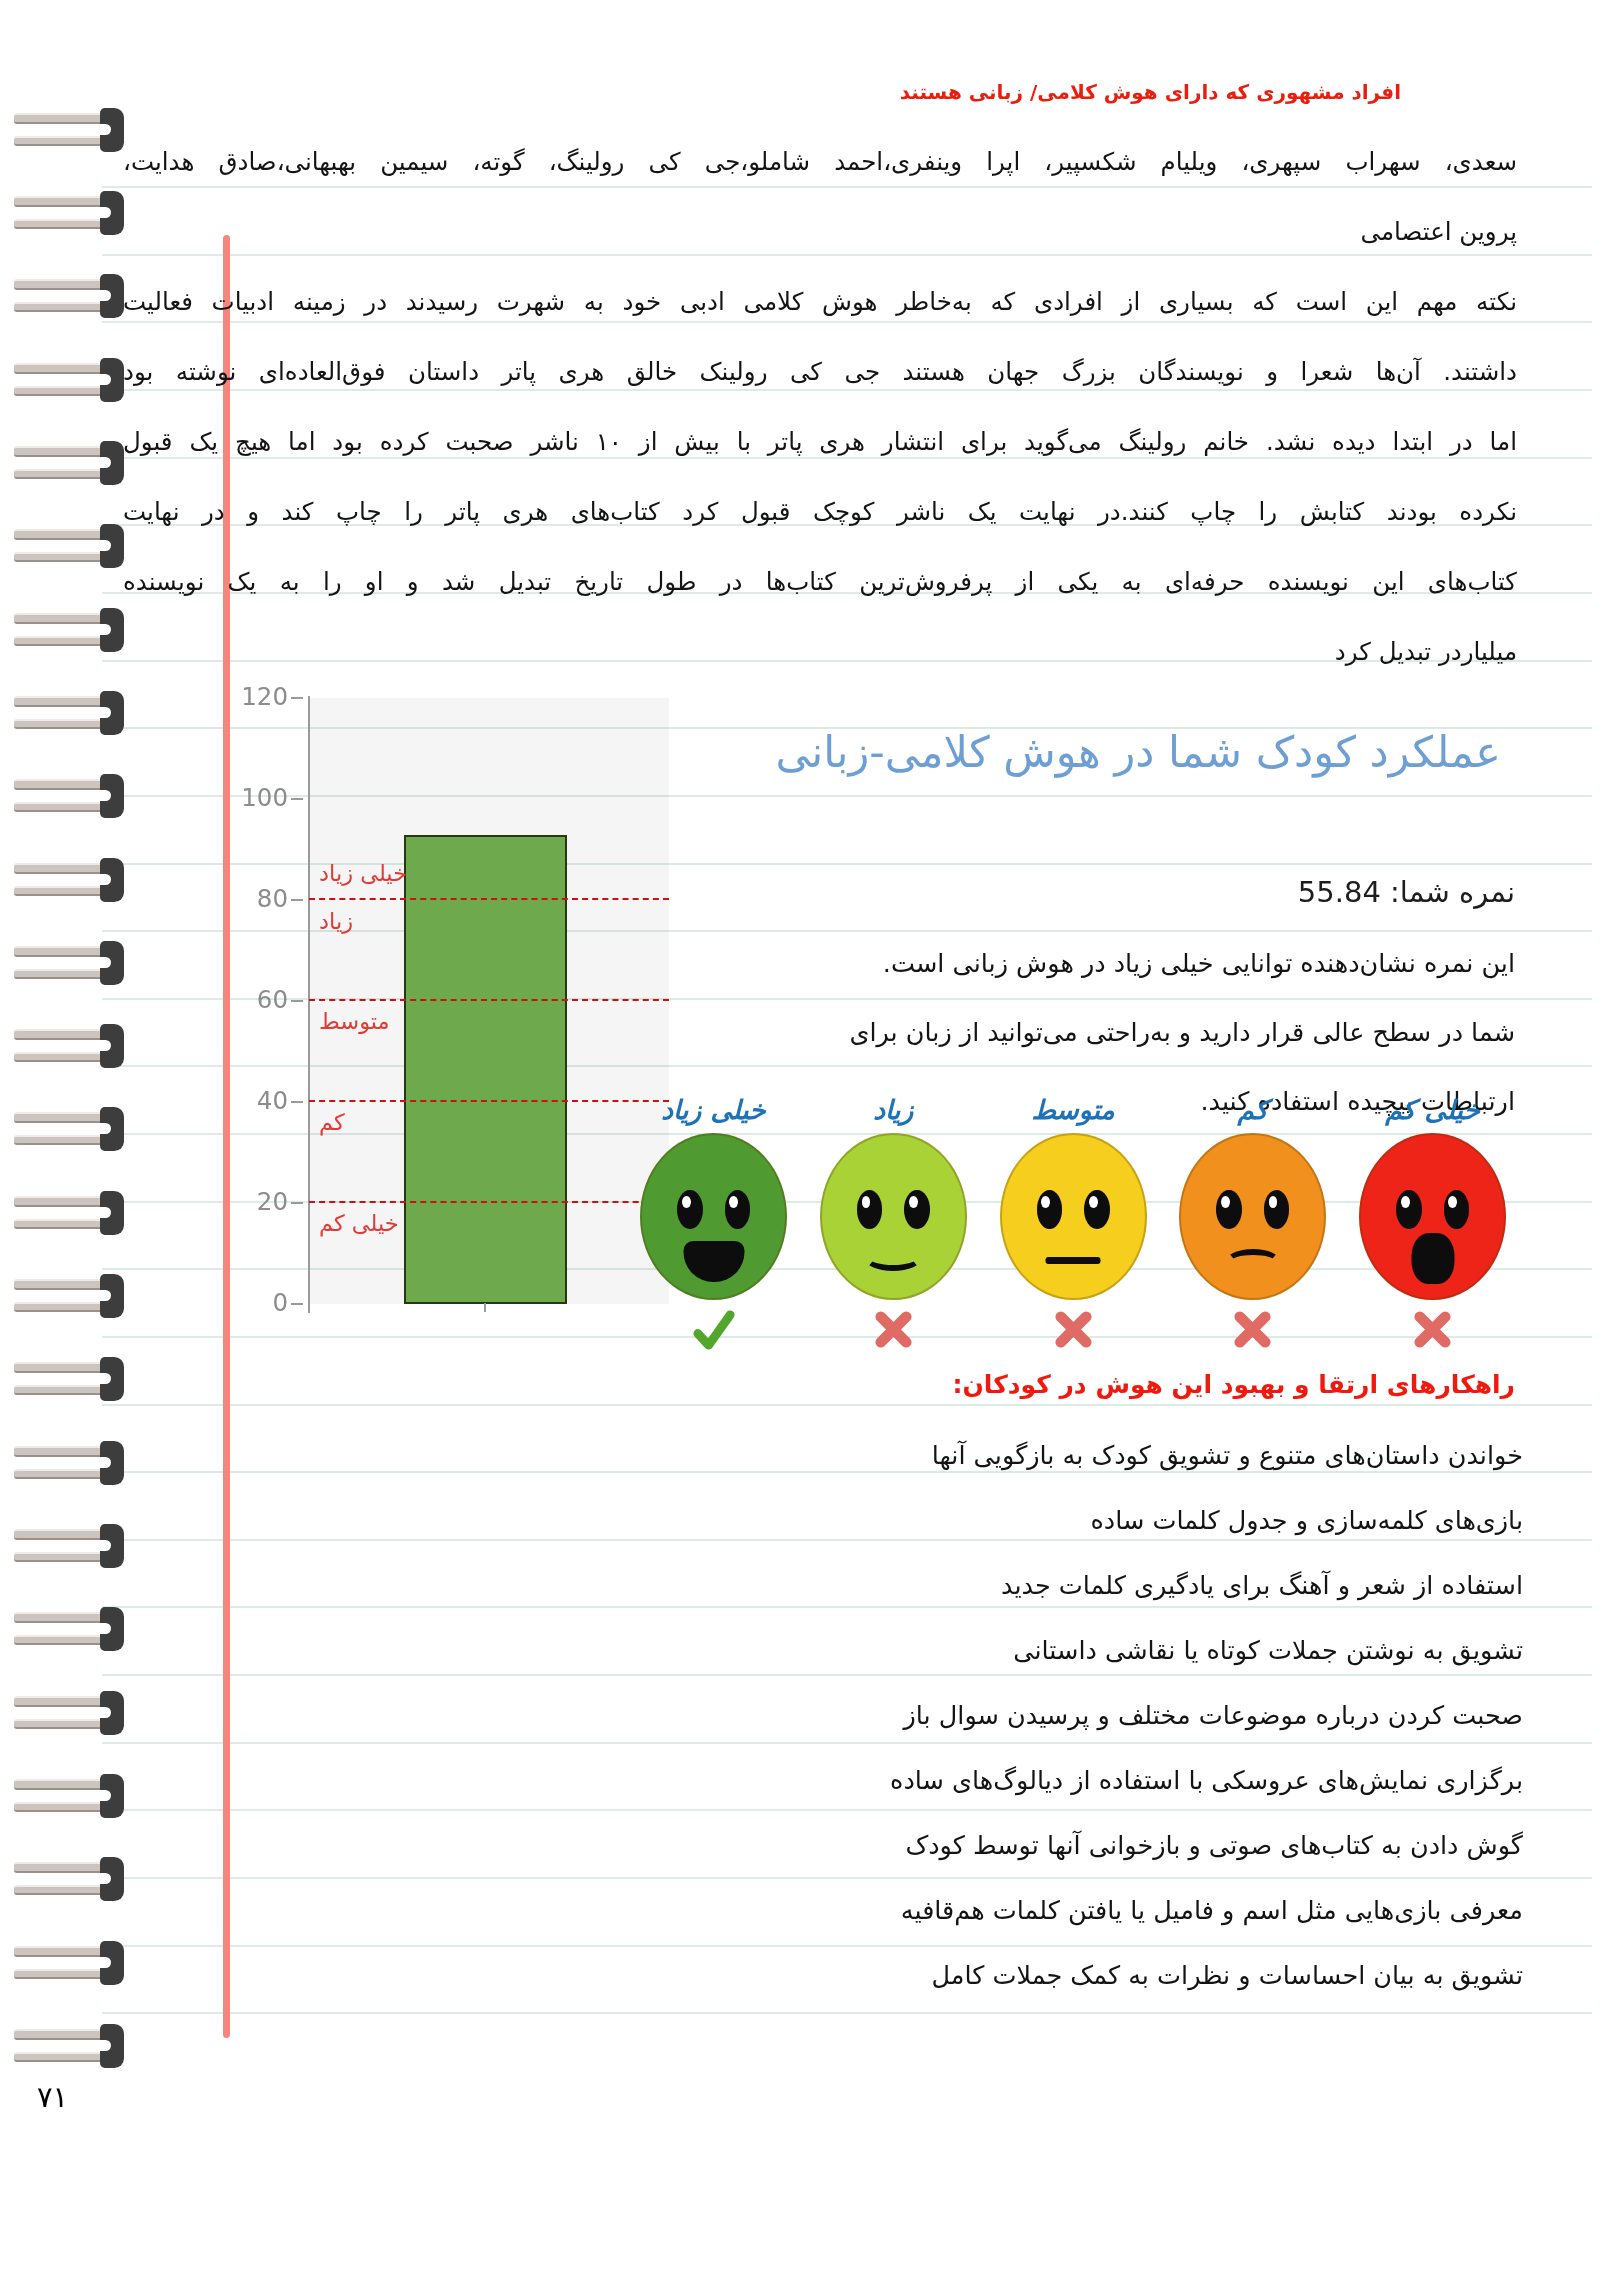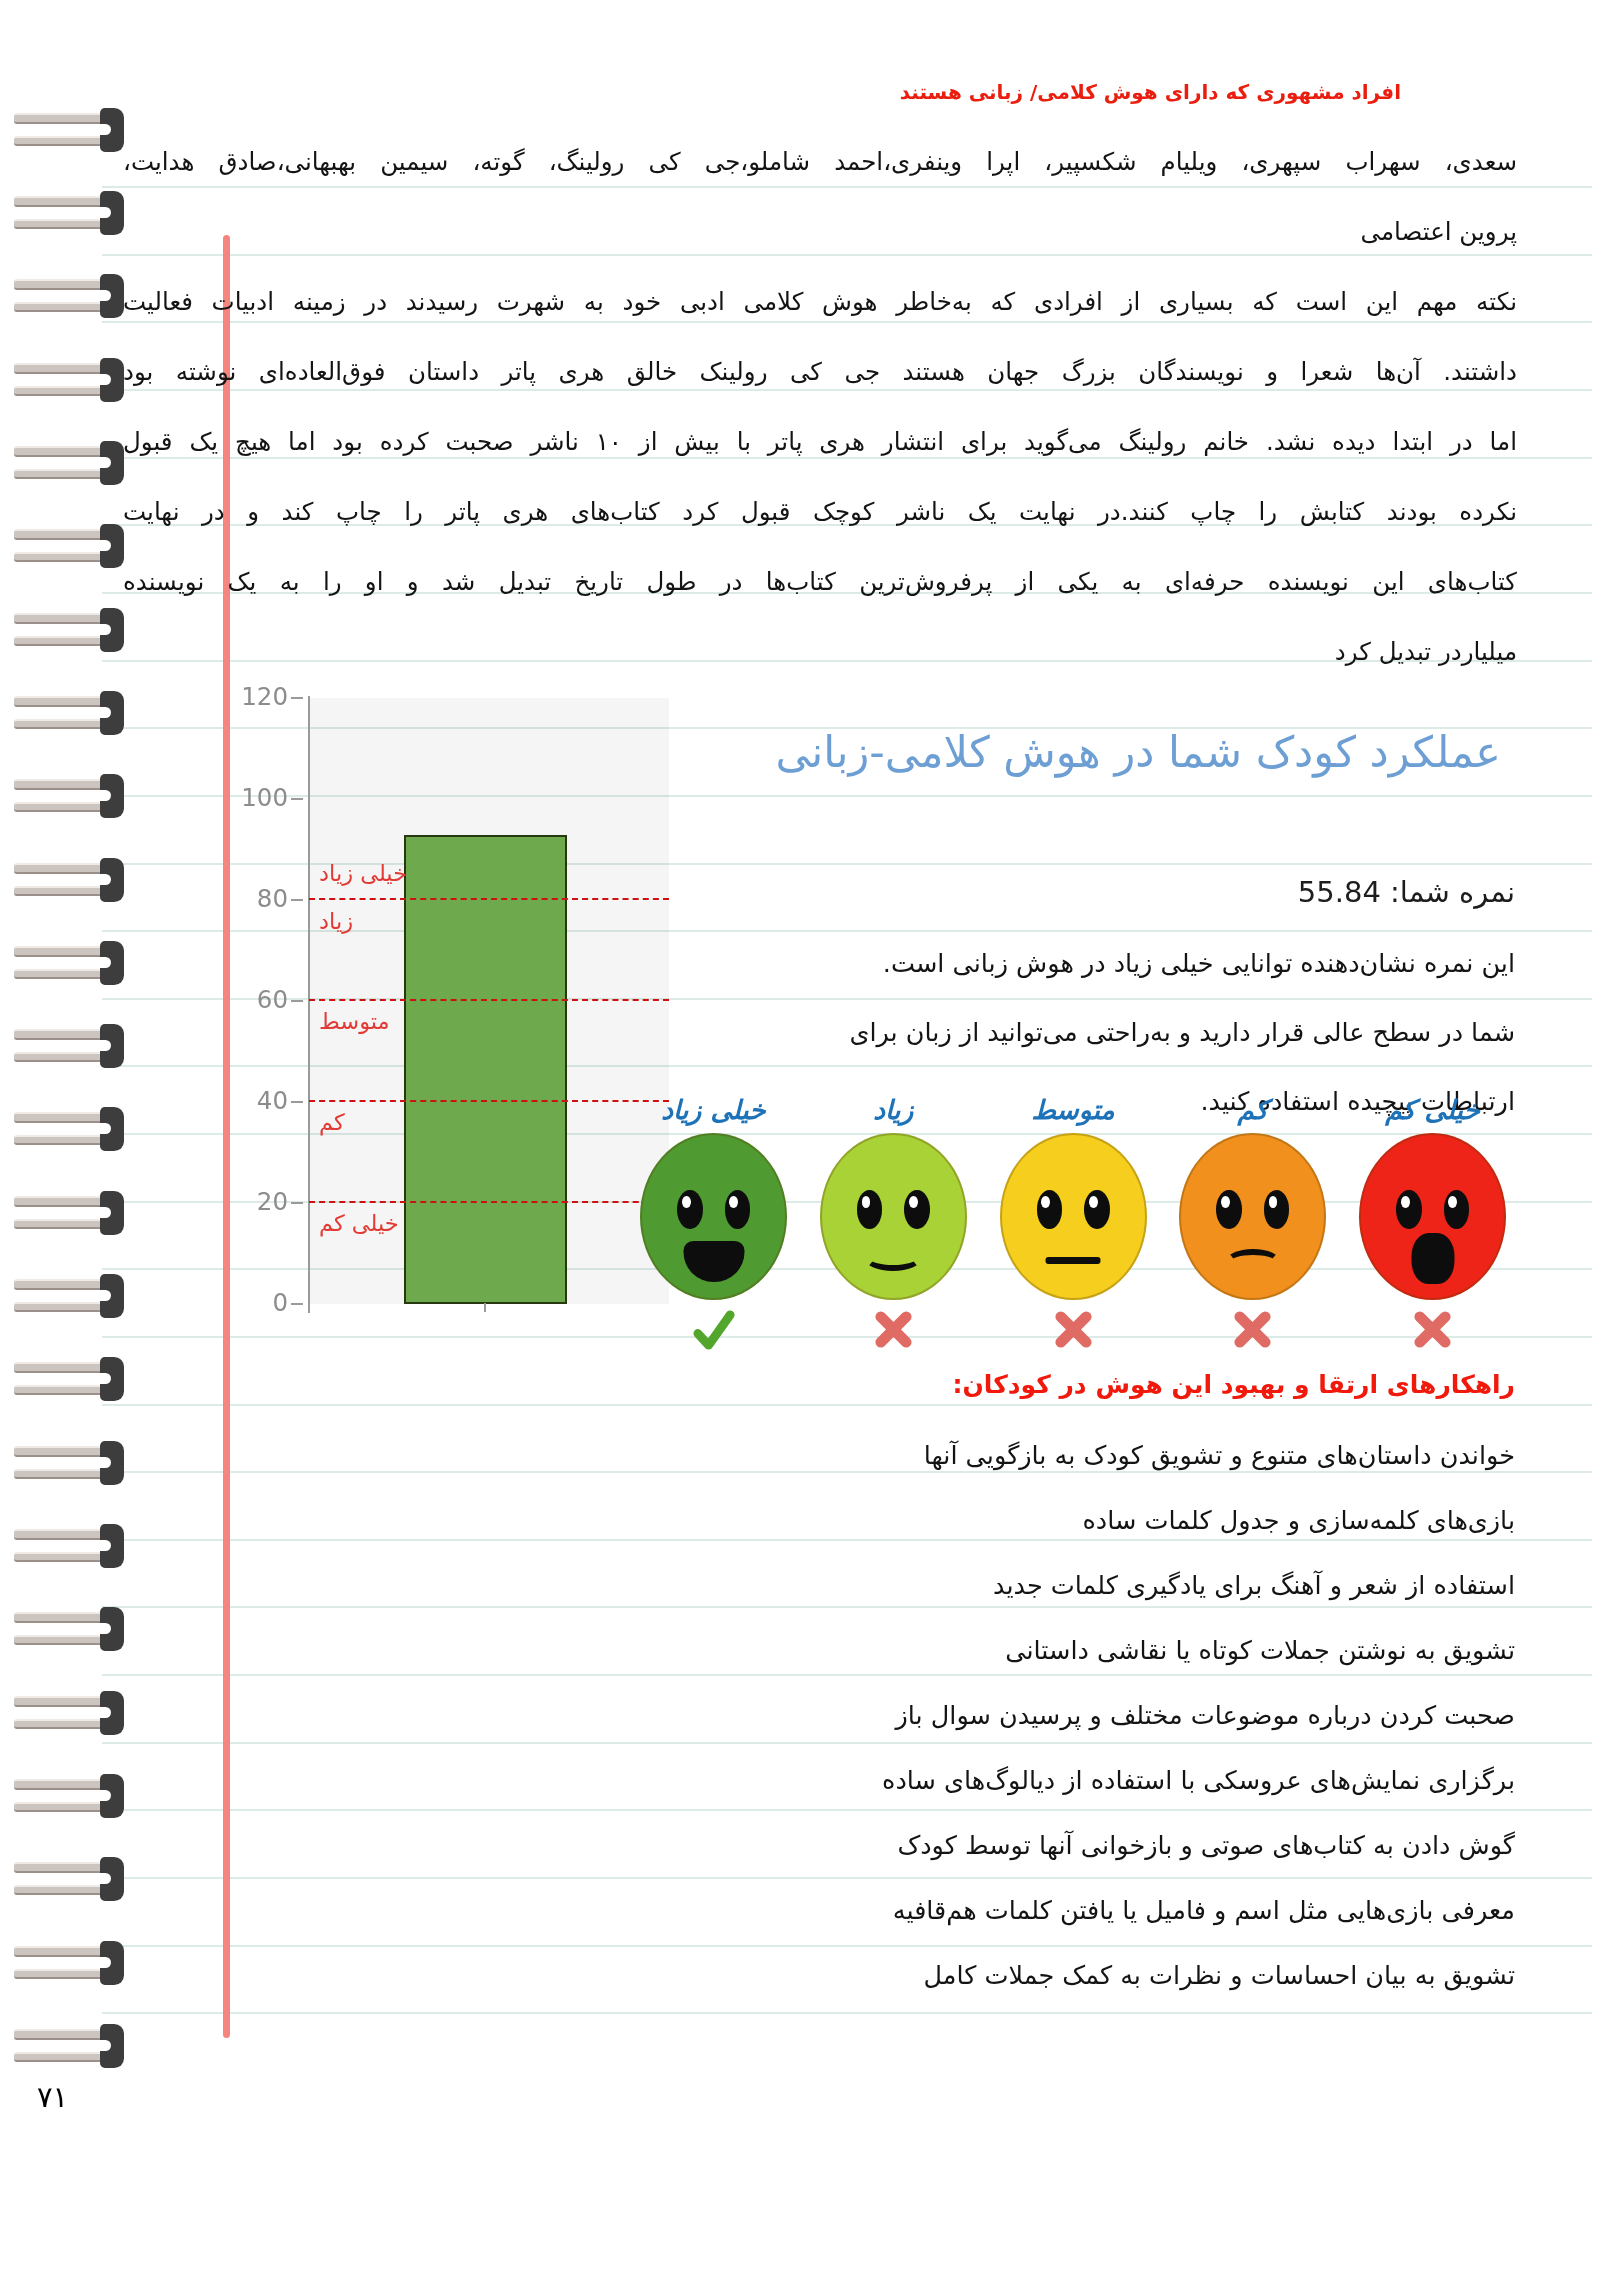--- a/index.html
+++ b/index.html
@@ -19,21 +19,21 @@
   .intro-heading{position:absolute;top:80px;right:220px;font-size:20px;font-weight:bold;color:#ea1d0e;direction:rtl;white-space:nowrap;}
   .intro-par{position:absolute;top:127px;right:104px;left:123px;direction:rtl;color:#141414;font-size:24.5px;}
   .intro-par .ln{height:70px;line-height:70px;overflow:hidden;}
   .ln.j{text-align:justify;text-align-last:justify;}
   .ln.r{text-align:right;}
   .perf-heading{position:absolute;top:720px;right:120px;font-size:43px;color:#6d9fd4;direction:rtl;white-space:nowrap;margin-top:7px;}
   .score{position:absolute;top:875px;right:106px;font-size:29px;color:#1d1d1d;direction:rtl;white-space:nowrap;}
   .desc{position:absolute;top:929px;right:106px;direction:rtl;font-size:25.5px;color:#141414;text-align:right;}
   .desc .ln{height:69px;line-height:69px;white-space:nowrap;}
   .tips-heading{position:absolute;top:1370px;right:106px;font-size:25px;font-weight:bold;color:#f1190c;direction:rtl;white-space:nowrap;}
-  .tips{position:absolute;top:1423px;right:106px;direction:rtl;font-size:25.5px;color:#141414;text-align:right;}
+  .tips{position:absolute;top:1423px;right:98px;direction:rtl;font-size:25.5px;color:#141414;text-align:right;}
   .tips .ln{height:65px;line-height:65px;white-space:nowrap;}
   .page-num{position:absolute;left:37px;top:2080px;font-size:29px;color:#000;}
   
   #chart{position:absolute;left:235px;top:686px;width:461px;height:647px;}
   #chart .plotbg{position:absolute;background:rgba(120,120,120,0.07);}
   #chart .yaxis{position:absolute;width:2px;background:#9a9a9a;}
   #chart .ydash{position:absolute;height:2px;background:#9a9a9a;}
   #chart .ytick{position:absolute;left:0;width:53px;text-align:right;font-size:24.5px;color:#8c8c8c;}
   #chart .bar{position:absolute;border:2px solid #27370f;box-sizing:border-box;}
   #chart .thr{position:absolute;border-top:2.9px dashed #ce1010;height:0;}

